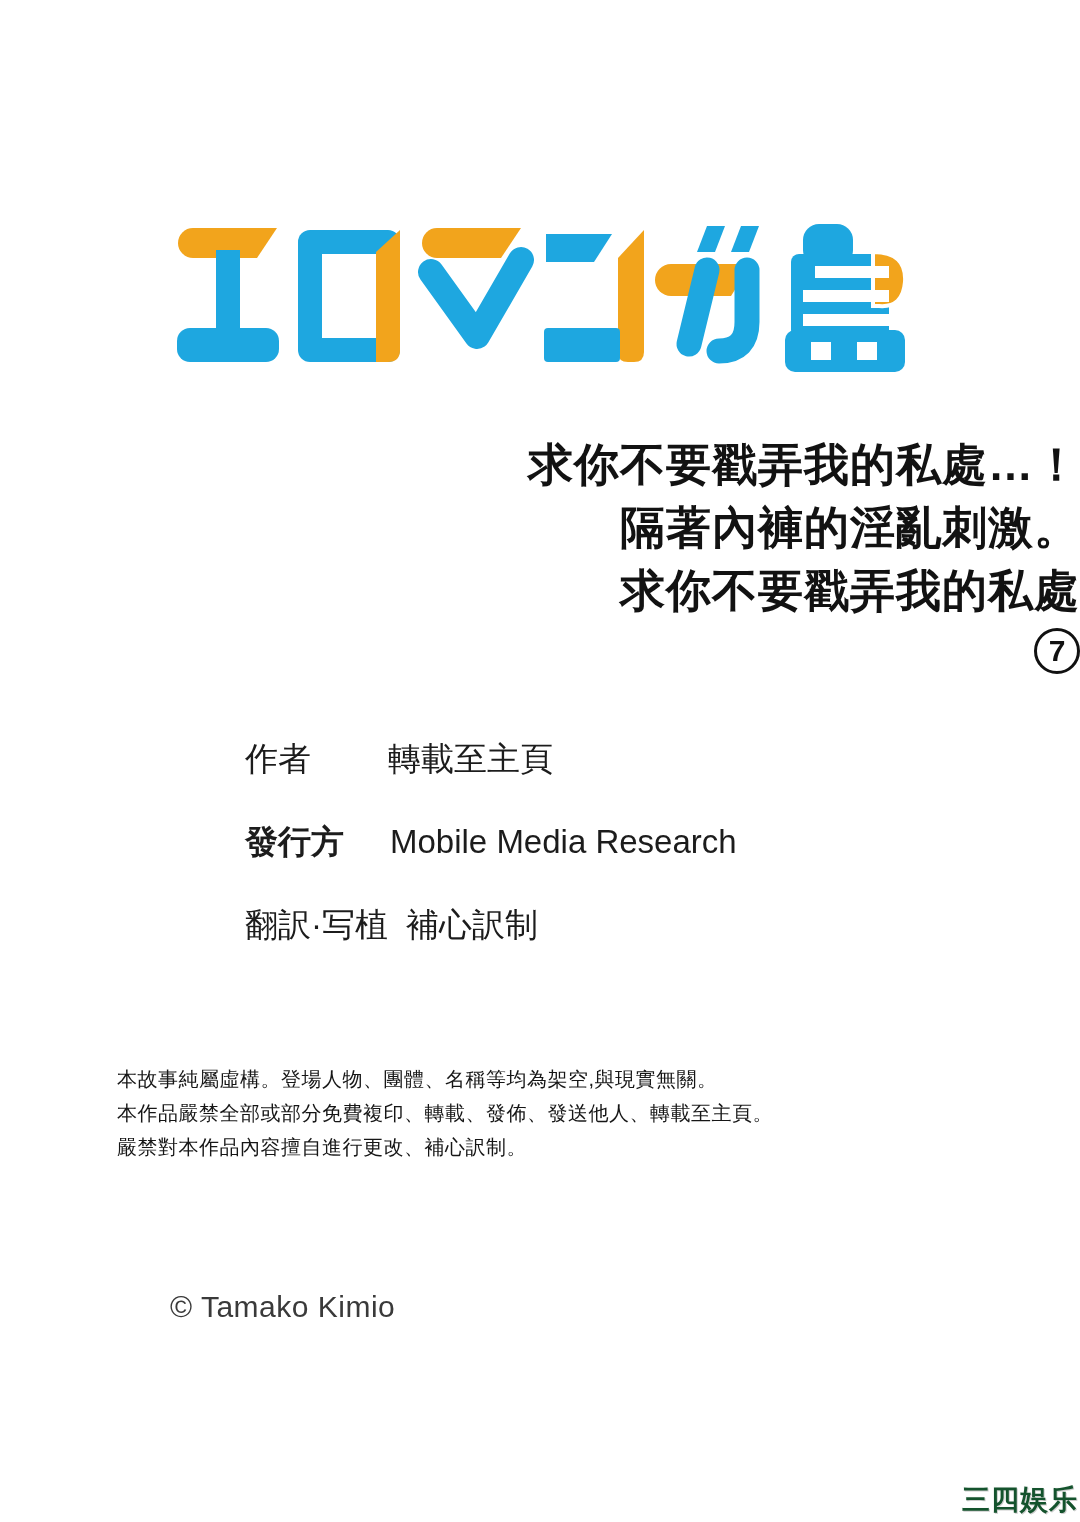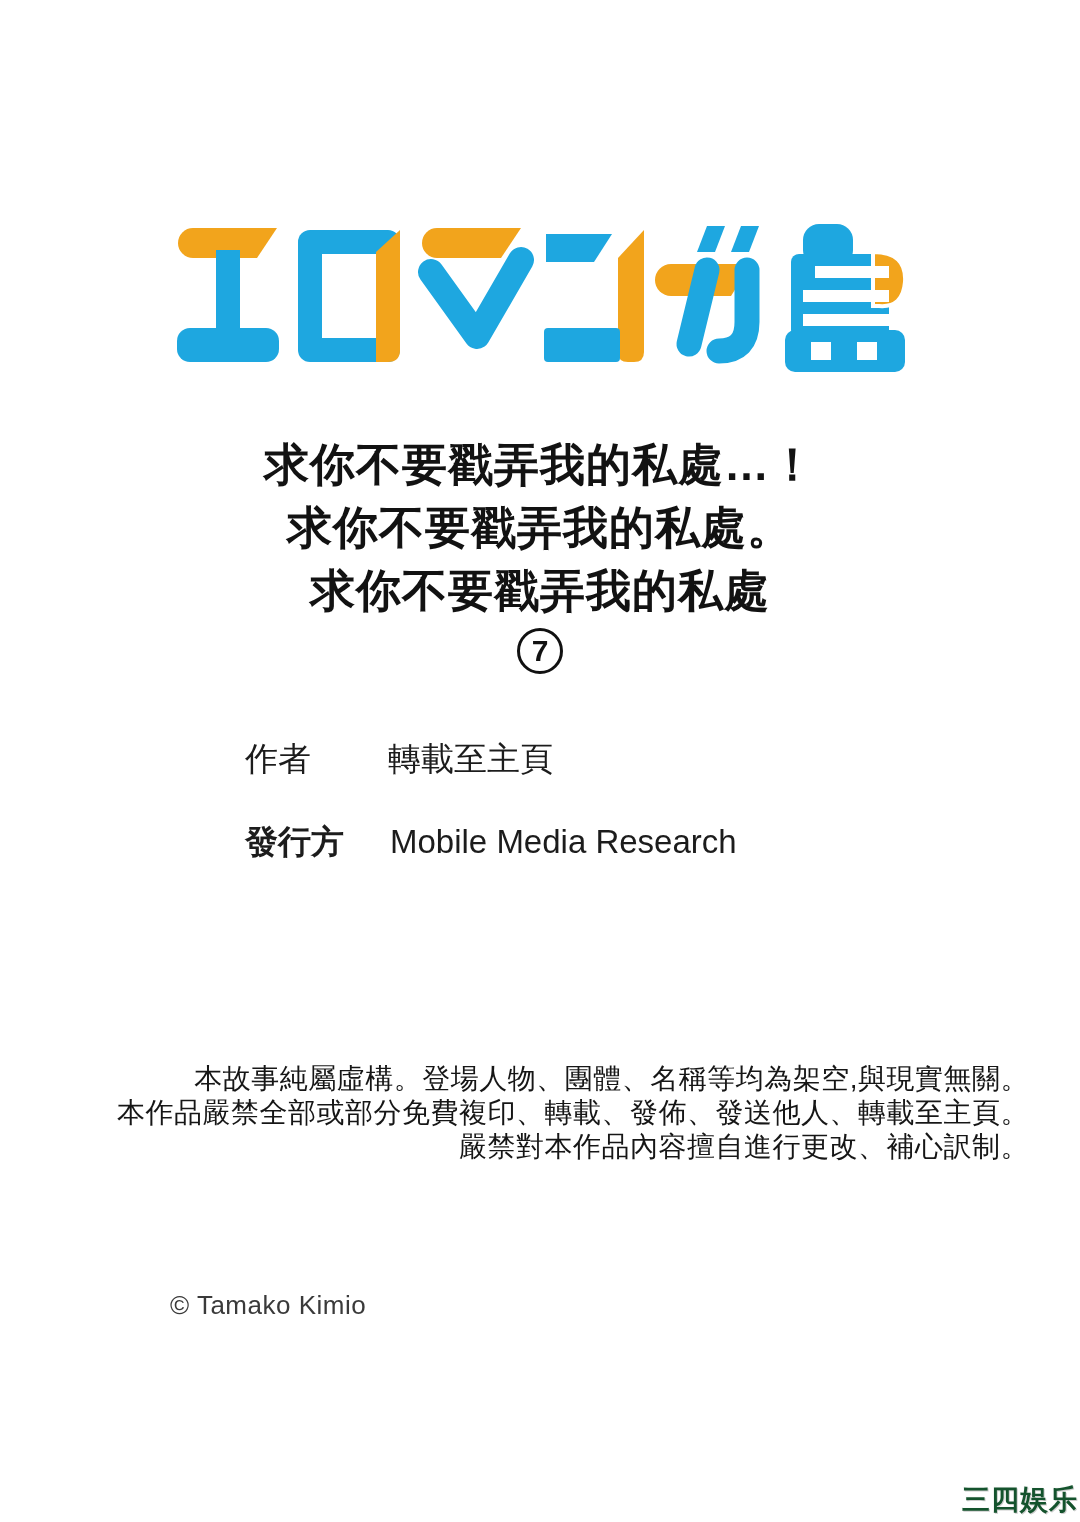--- a/index.html
+++ b/index.html
@@ -35,21 +35,21 @@
   .lg-orange { fill: var(--logo-orange, #f2a41c); }
   .lg-white  { fill: #ffffff; }
   .lg-stroke-blue { stroke: var(--logo-blue, #1ea7e0); fill: none; stroke-linecap: round; stroke-linejoin: round; }
 
   
   .title-block {
     position: absolute;
     left: 0;
     top: 433px;
     width: 1080px;
-    text-align: center;
+    text-align: right;
     color: #121212;
   }
   .title-line {
     font-size: 45px;
     font-weight: 700;
     line-height: 63px;
     letter-spacing: 1px;
     white-space: nowrap;
   }
   .volume-row { margin-top: 6px; height: 48px; }
@@ -77,34 +77,33 @@
   .credit-row:last-child { margin-bottom: 0; }
   .credit-label-1 { min-width: 143px; }
   .credit-label-2 { min-width: 145px; font-weight: bold; }
   .credit-label-3 { margin-right: 18px; }
 
   
   .disclaimer {
     position: absolute;
     left: 117px;
     top: 1062px;
-    font-size: 28px;
+    font-size: 20px;
     line-height: 34px;
     letter-spacing: 0.5px;
     color: #161616;
     white-space: nowrap;
-    text-align: right;
   }
 
   
   .copyright {
     position: absolute;
     left: 170px;
     top: 1290px;
-    font-size: 26px;
+    font-size: 30px;
     color: #3a3a3a;
     letter-spacing: 0.5px;
   }
 
   
   .watermark {
     position: absolute;
     right: 2px;
     top: 1481px;
     font-size: 28px;
@@ -163,36 +162,40 @@
         <rect class="lg-blue" x="0" y="106" width="120" height="42" rx="10"></rect>
         <rect class="lg-white" x="26" y="118" width="20" height="18"></rect>
         <rect class="lg-white" x="72" y="118" width="20" height="18"></rect>
       </g>
     </svg>
     <span class="sr-only">エロマンガ島</span>
   </div>
 
   <div class="title-block">
     <div class="title-line">求你不要戳弄我的私處…！</div>
-    <div class="title-line">求你不要戳弄我的私處。</div>
+    <div class="title-line">隔著內褲的淫亂刺激。</div>
     <div class="title-line">求你不要戳弄我的私處</div>
     <div class="volume-row">
       <span class="volume-circle">7</span>
     </div>
   </div>
 
   <div class="credits">
     <div class="credit-row">
       <span class="credit-label-1">作者</span>
       <span>轉載至主頁</span>
     </div>
     <div class="credit-row">
       <span class="credit-label-2">發行方</span>
       <span>Mobile Media Research</span>
     </div>
+    <div class="credit-row">
+      <span class="credit-label-3">翻訳·写植</span>
+      <span>補心訳制</span>
+    </div>
   </div>
 
   <div class="disclaimer">
     <div>本故事純屬虛構。登場人物、團體、名稱等均為架空,與現實無關。</div>
     <div>本作品嚴禁全部或部分免費複印、轉載、發佈、發送他人、轉載至主頁。</div>
     <div>嚴禁對本作品內容擅自進行更改、補心訳制。</div>
   </div>
 
   <div class="copyright">© Tamako Kimio</div>
 

